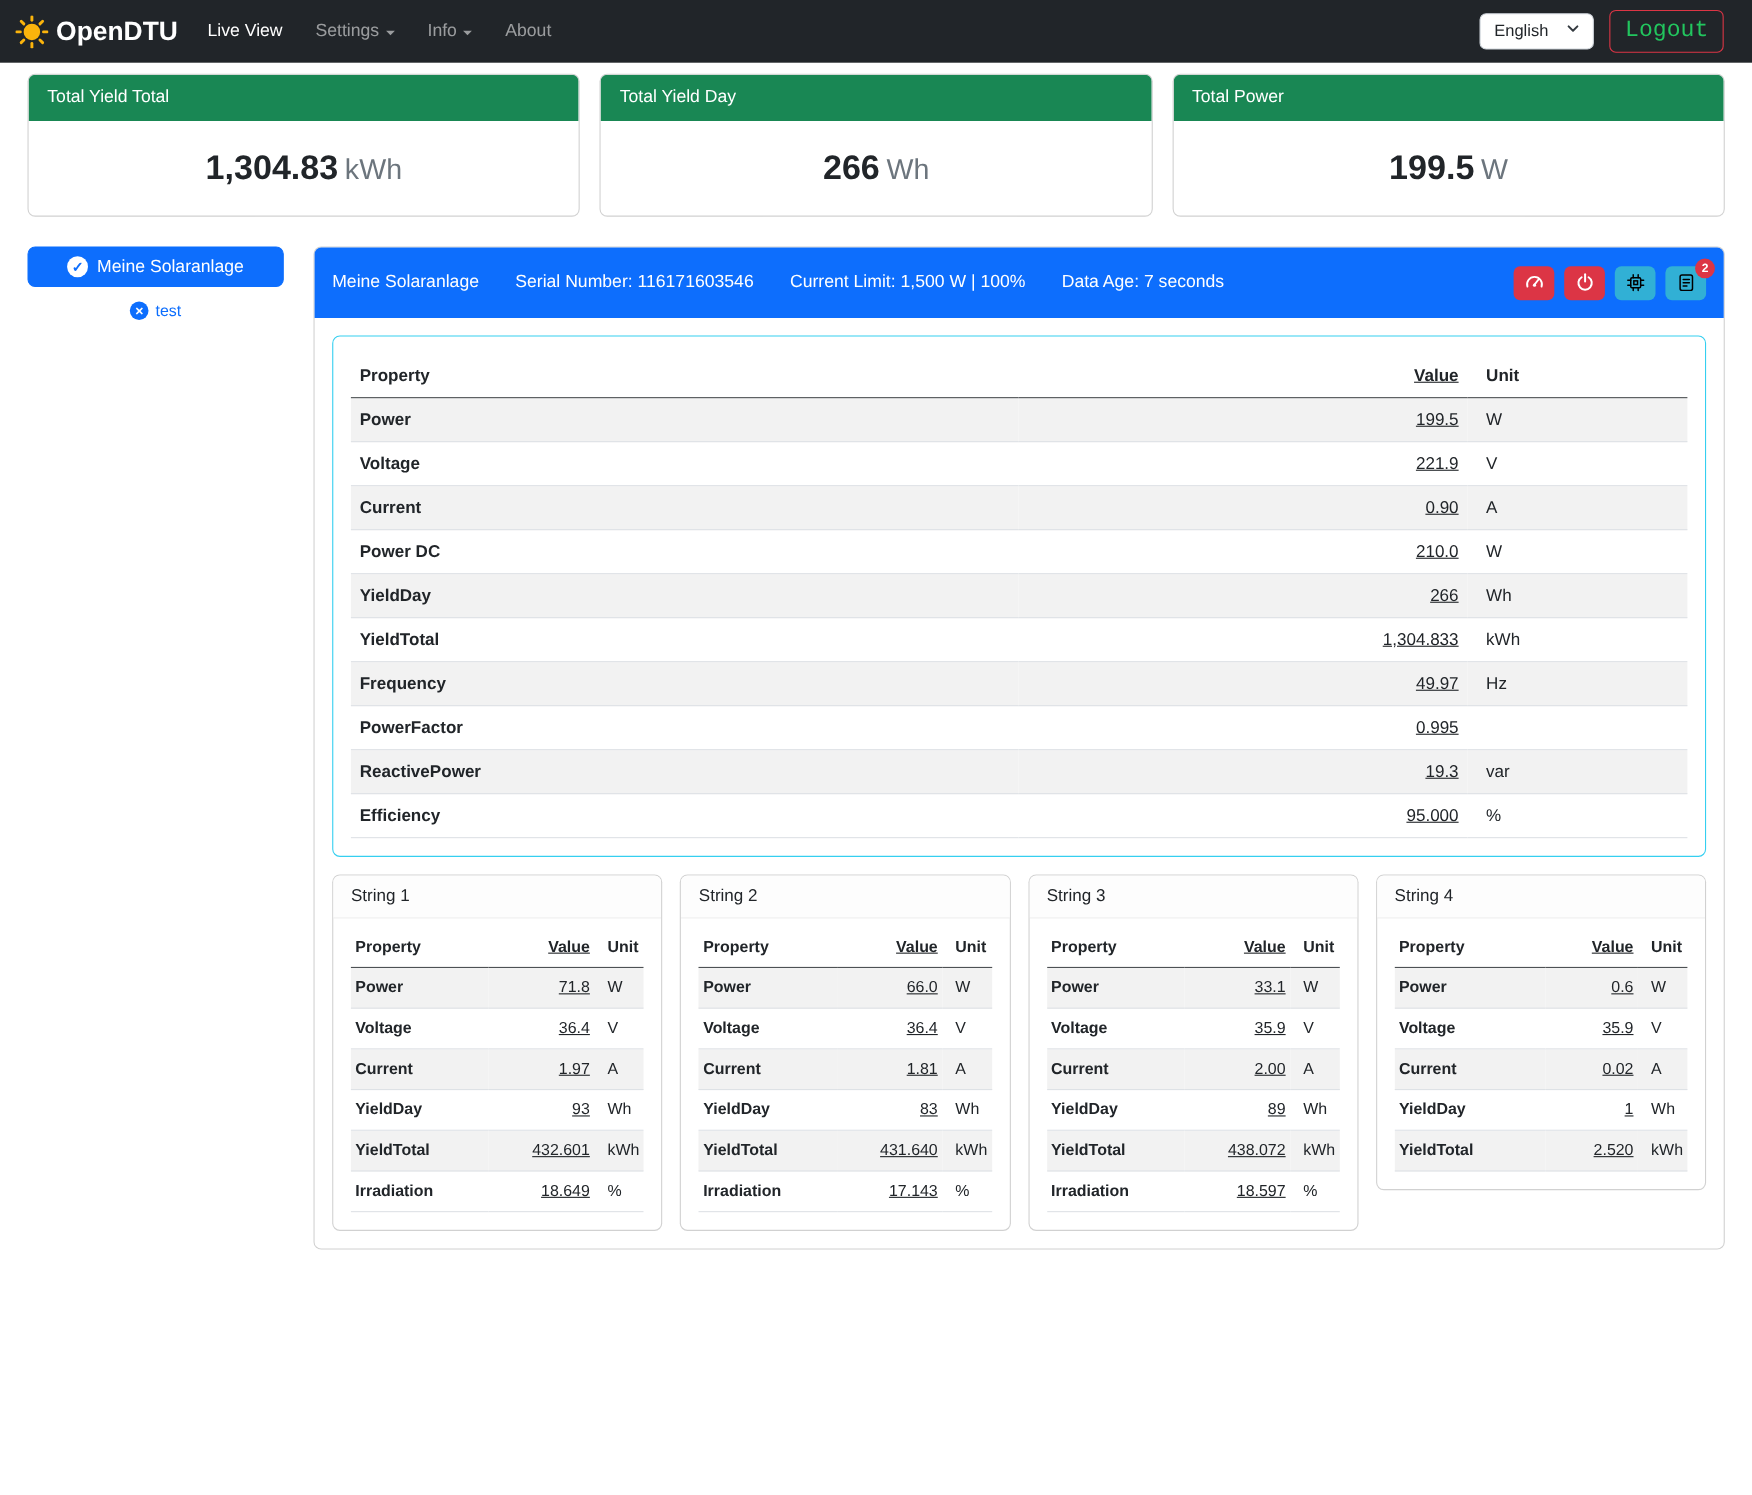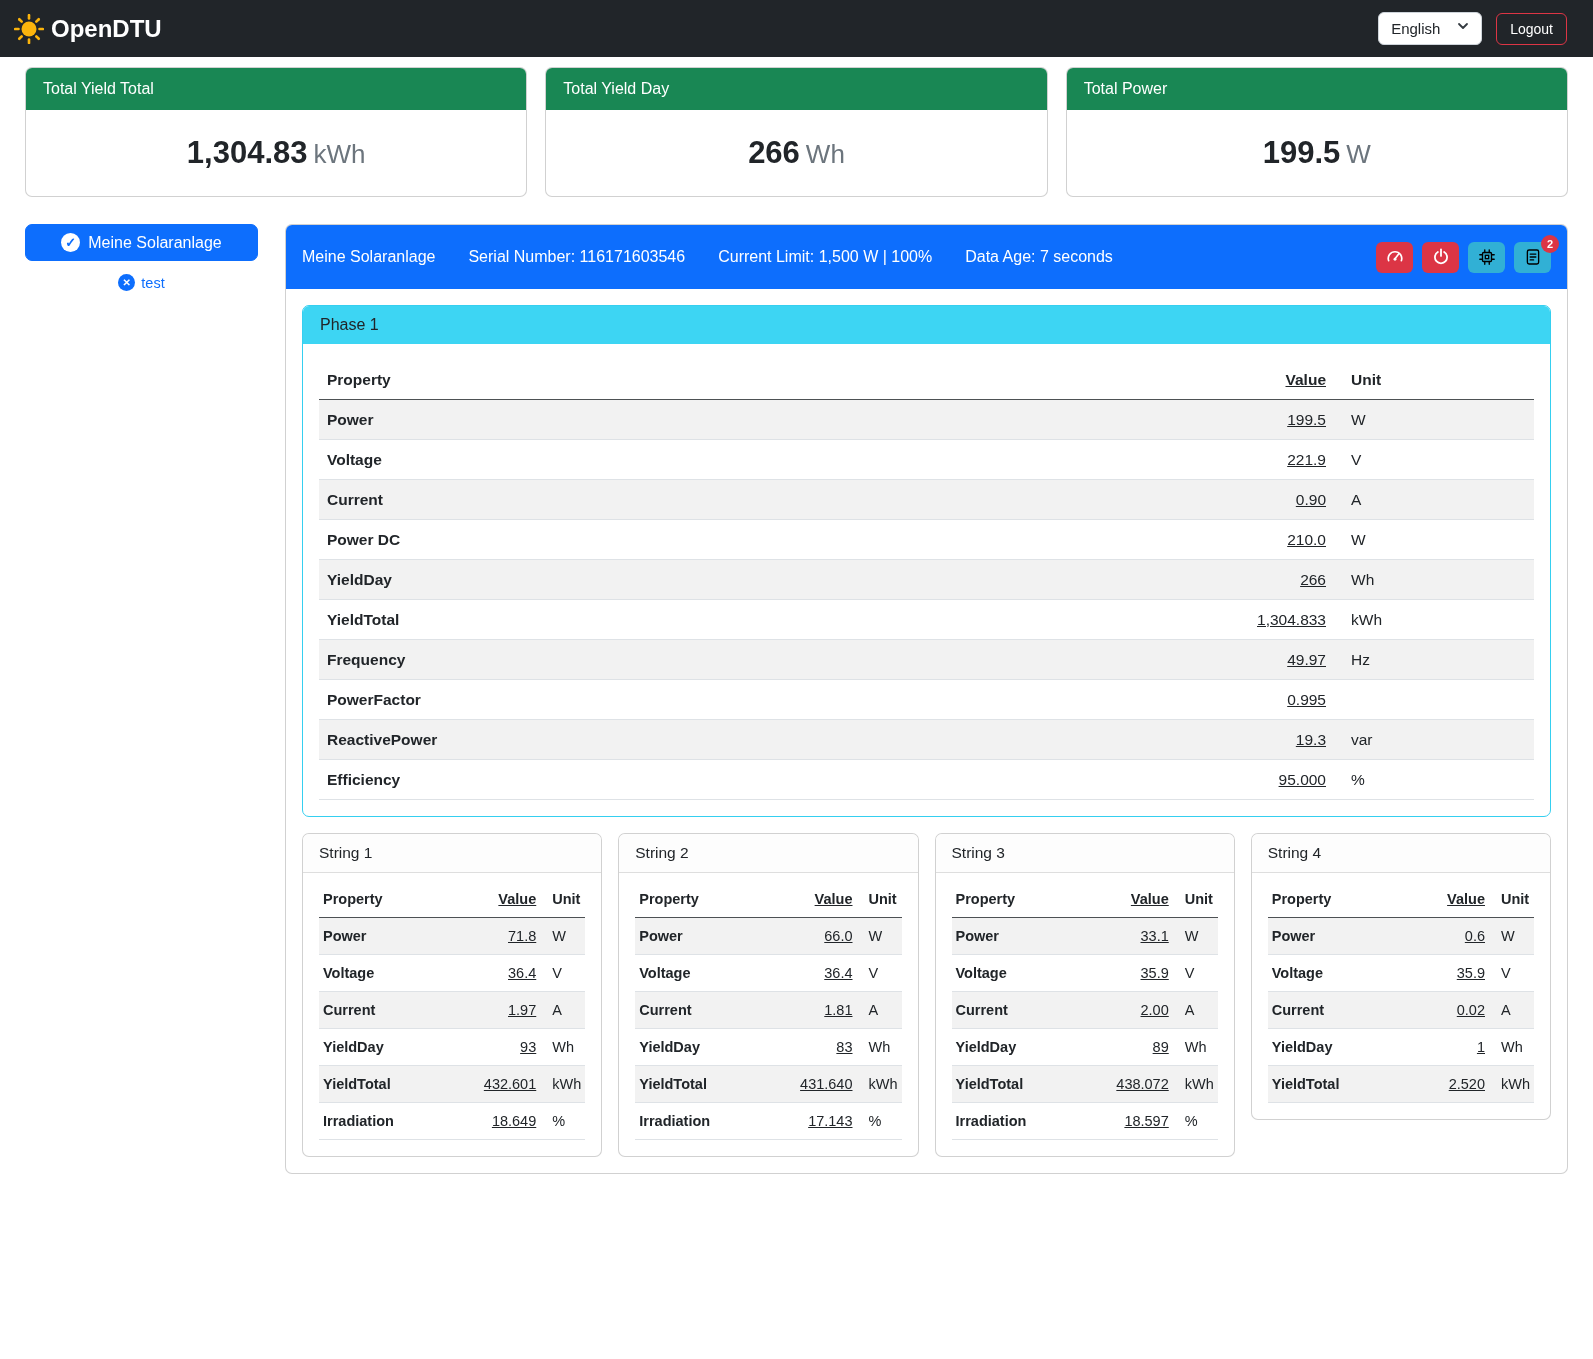--- a/index.html
+++ b/index.html
@@ -40,23 +40,23 @@
     margin-top: 2px;
   }
   .nav-right { margin-left: auto; display: flex; align-items: center; gap: 14px; }
   .lang-select {
     background: #fff; border: 1px solid #ced4da; border-radius: 6px;
     padding: 7px 12px; min-width: 104px;
     display: flex; align-items: flex-start; justify-content: space-between; gap: 14px;
     font-size: 15px; color: #212529; cursor: pointer;
   }
   .logout-btn {
-    background: transparent; border: 1px solid #dc3545; color: #ffffff;
-    border-radius: 6px; padding: 7px 13px; font-size: 14px;
-    cursor: pointer; font-family: Liberation Sans, sans-serif;
+    background: transparent; border: 1px solid #dc3545; color: #22c55e;
+    border-radius: 6px; padding: 7px 13px; font-size: 21px;
+    cursor: pointer; font-family: Liberation Mono, monospace;
   }
 
   
   .container { padding: 10px 25px 22px; }
   .page-title { font-size: 40px; font-weight: 700; margin: 14px 0 20px; }
 
   .summary-row { display: grid; grid-template-columns: repeat(3, 1fr); gap: 18px; }
   .summary-card {
     border: 1px solid rgba(0,0,0,.18); border-radius: 7px;
     overflow: hidden; background: #fff;
@@ -176,20 +176,36 @@
           <line x1="0.6" y1="8" x2="2.4" y2="8"></line>
             <line x1="13.6" y1="8" x2="15.4" y2="8"></line>
           <line x1="2.8" y1="2.8" x2="4.1" y2="4.1"></line>
             <line x1="11.9" y1="11.9" x2="13.2" y2="13.2"></line>
           <line x1="2.8" y1="13.2" x2="4.1" y2="11.9"></line>
             <line x1="11.9" y1="4.1" x2="13.2" y2="2.8"></line>
         </g>
       </svg>
     </span>
     <span>OpenDTU</span>
+  </div>
+  <div class="nav-links">
+    <a class="nav-link active">
+      <span>Live View</span>
+    </a>
+    <a class="nav-link">
+      <span>Settings</span>
+      <span class="caret"></span>
+    </a>
+    <a class="nav-link">
+      <span>Info</span>
+      <span class="caret"></span>
+    </a>
+    <a class="nav-link">
+      <span>About</span>
+    </a>
   </div>
   <div class="nav-right">
     <div class="lang-select">
       <span>English</span>
       <span style="display:inline-flex;">
         <svg viewBox="0 0 12 12" width="12" height="12">
             <path d="M2 4 L6 8 L10 4" fill="none" stroke="#343a40" stroke-width="1.8" stroke-linecap="round" stroke-linejoin="round"></path>
           </svg>
       </span>
     </div>
@@ -287,21 +303,20 @@
               </svg>
             </span>
             <span class="count-badge">2</span>
           </button>
         </div>
       </div>
 
       <div class="panel-body">
 
         <div class="phase-card">
-          <div class="phase-header">Phase 1</div>
           <div class="phase-body">
             <table class="data-table phase-table">
               <thead>
                 <tr>
                   <th class="prop">Property</th>
                   <th class="val">Value</th>
                   <th class="unit">Unit</th>
                 </tr>
               </thead>
               <tbody>

